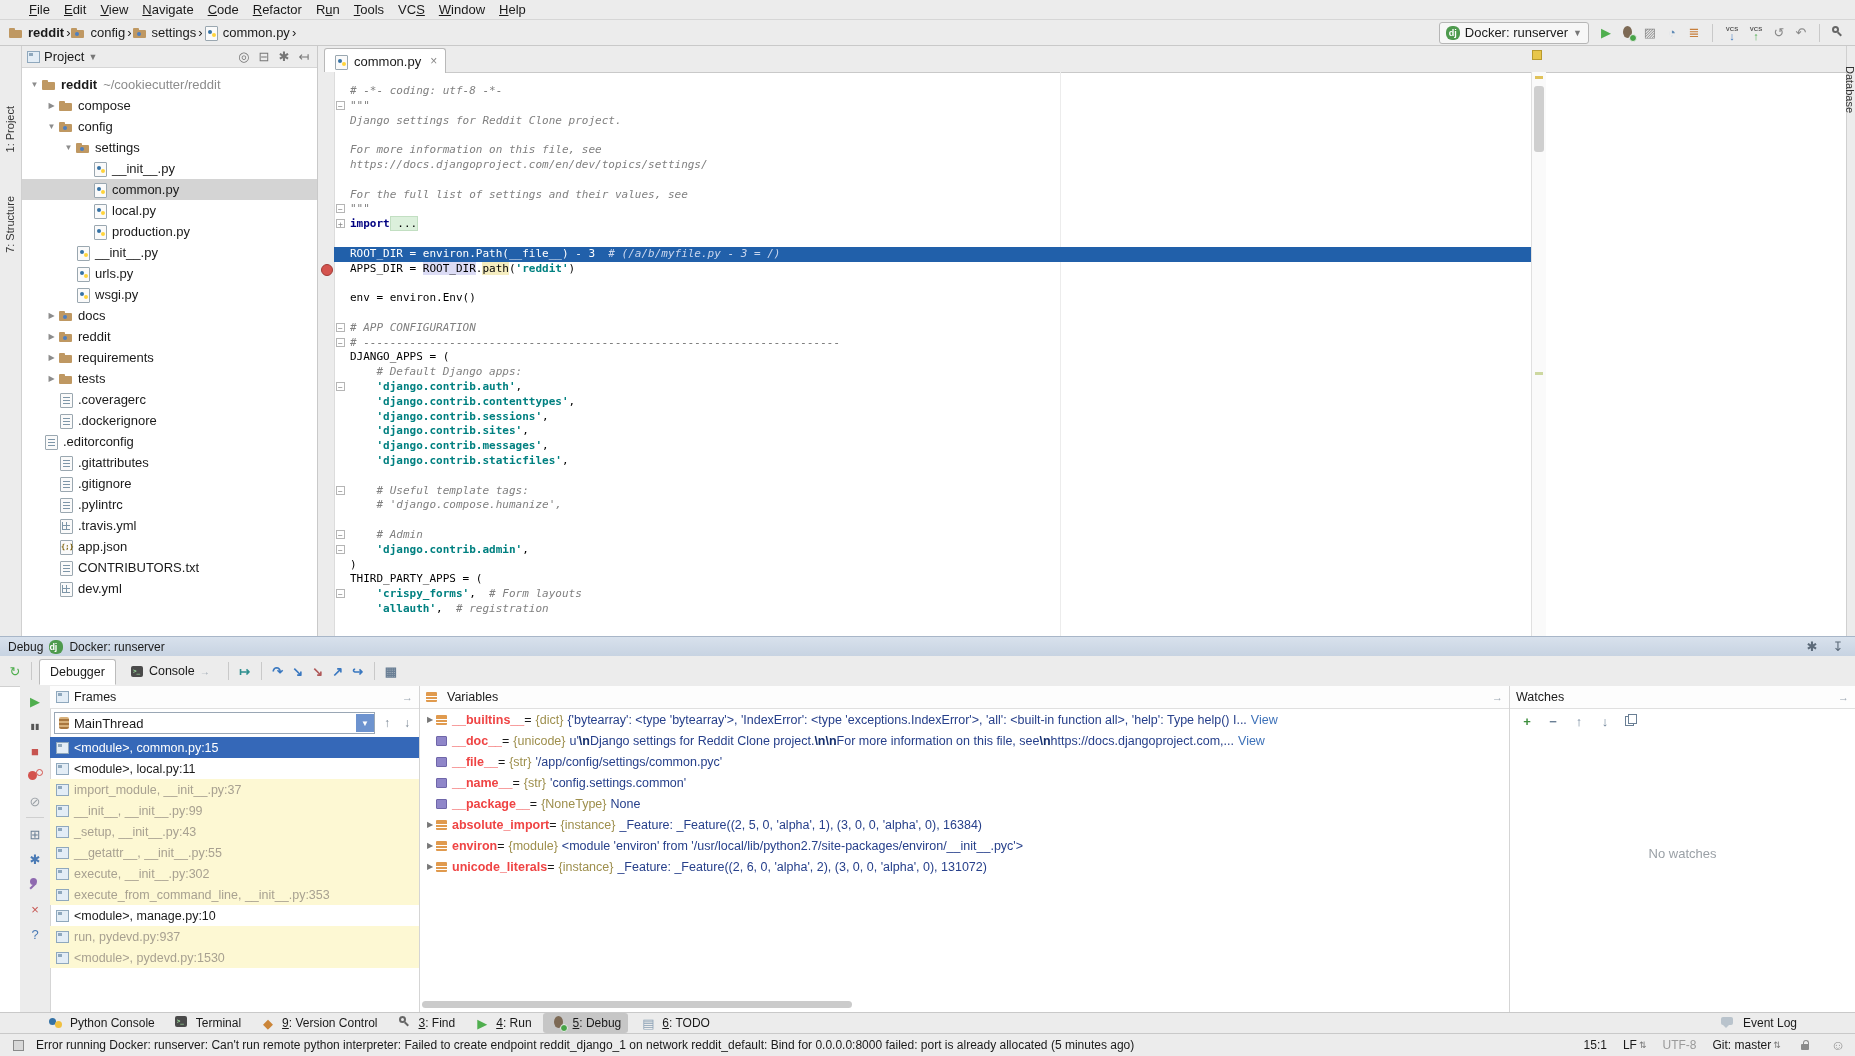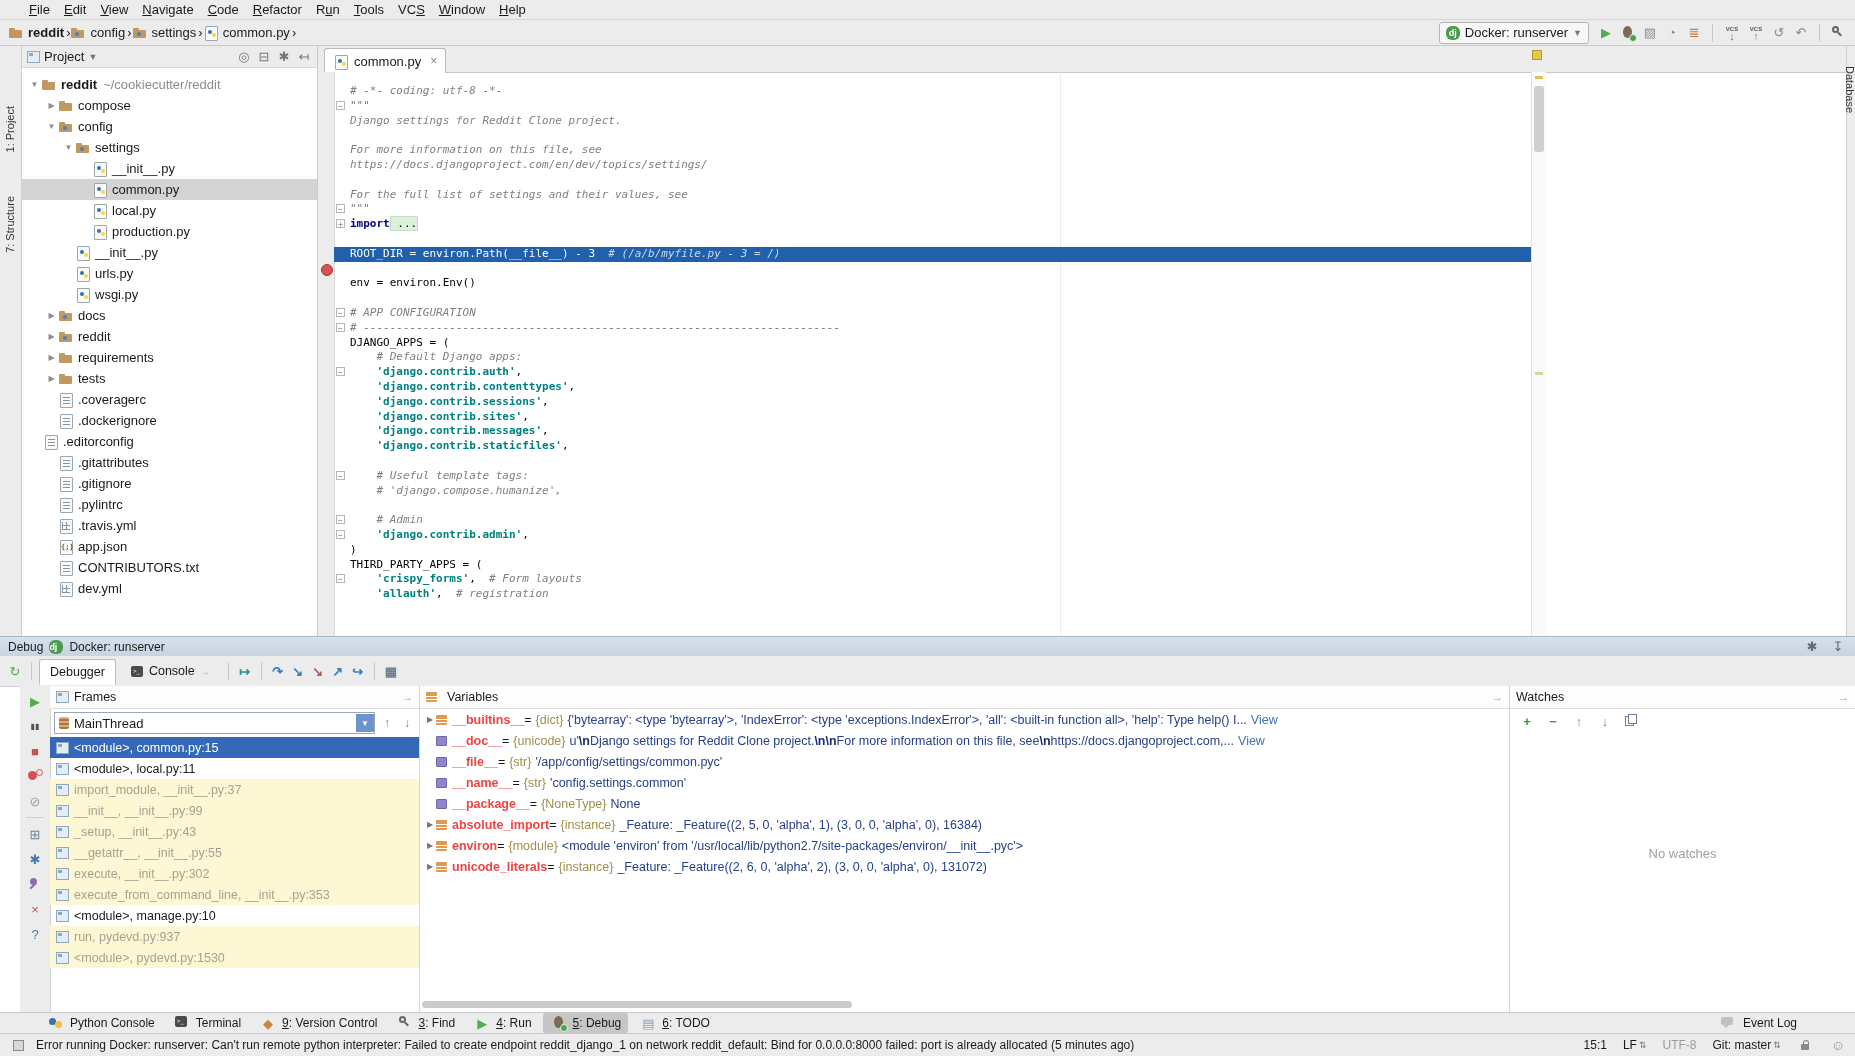--- a/index.html
+++ b/index.html
@@ -498,20 +498,21 @@
         <div class="cl"><span><span class="tk-c">Django settings for Reddit Clone project.</span></span></div>
         <div class="cl"><span></span></div>
         <div class="cl"><span><span class="tk-c">For more information on this file, see</span></span></div>
         <div class="cl"><span><span class="tk-c">https://docs.djangoproject.com/en/dev/topics/settings/</span></span></div>
         <div class="cl"><span></span></div>
         <div class="cl"><span><span class="tk-c">For the full list of settings and their values, see</span></span></div>
         <div class="cl"><span class="foldm">−</span><span><span class="tk-c">"""</span></span></div>
         <div class="cl"><span class="foldm">+</span><span><span class="tk-k">import</span><span class="tk-fold"> ...</span></span></div>
         <div class="cl"><span></span></div>
         <div class="cl exec"><span><span class="tk-xp">ROOT_DIR = environ.Path(__file__) - 3  </span><span class="tk-xc"># (/a/b/myfile.py - 3 = /)</span></span></div>
+        <div class="cl"><span><span class="tk-p">APPS_DIR = </span><span class="tk-hv">ROOT_DIR</span><span class="tk-p">.</span><span class="tk-hy">path</span><span class="tk-p">(</span><span class="tk-s">'reddit'</span><span class="tk-p">)</span></span></div>
         <div class="cl"><span></span></div>
         <div class="cl"><span><span class="tk-p">env = environ.Env()</span></span></div>
         <div class="cl"><span></span></div>
         <div class="cl"><span class="foldm">−</span><span><span class="tk-c"># APP CONFIGURATION</span></span></div>
         <div class="cl"><span class="foldm">−</span><span><span class="tk-c"># ------------------------------------------------------------------------</span></span></div>
         <div class="cl"><span><span class="tk-p">DJANGO_APPS = (</span></span></div>
         <div class="cl"><span><span class="tk-p">    </span><span class="tk-c"># Default Django apps:</span></span></div>
         <div class="cl"><span class="foldm">−</span><span><span class="tk-p">    </span><span class="tk-s">'django.contrib.auth'</span><span class="tk-p">,</span></span></div>
         <div class="cl"><span><span class="tk-p">    </span><span class="tk-s">'django.contrib.contenttypes'</span><span class="tk-p">,</span></span></div>
         <div class="cl"><span><span class="tk-p">    </span><span class="tk-s">'django.contrib.sessions'</span><span class="tk-p">,</span></span></div>

